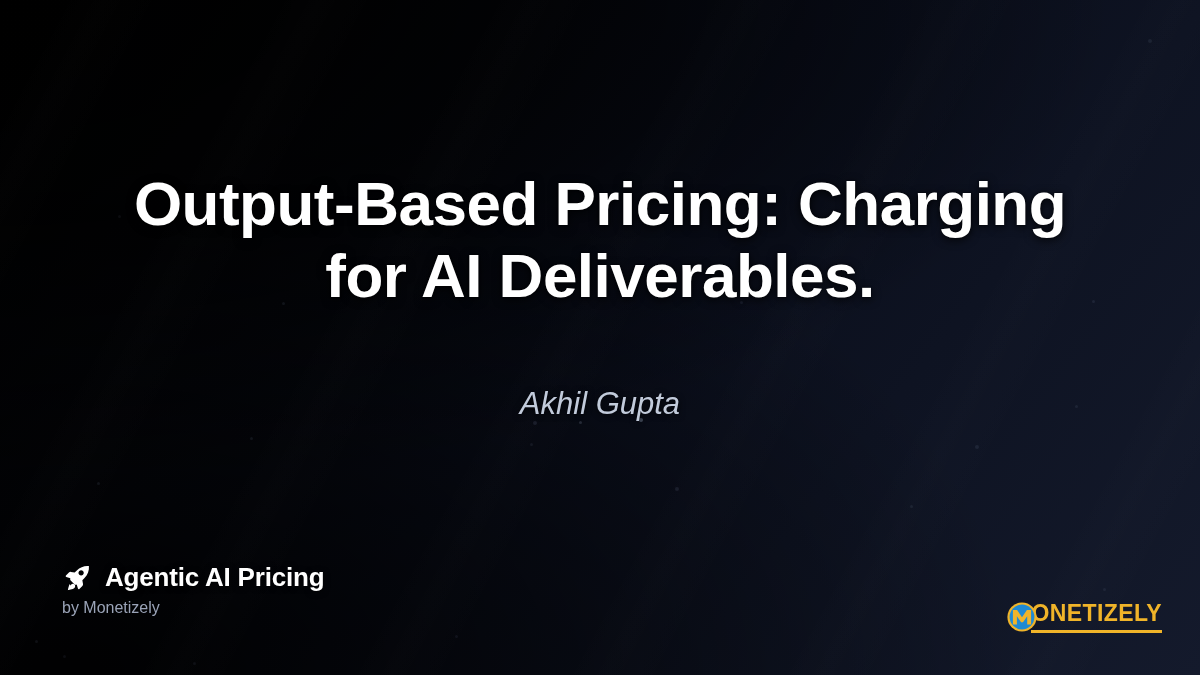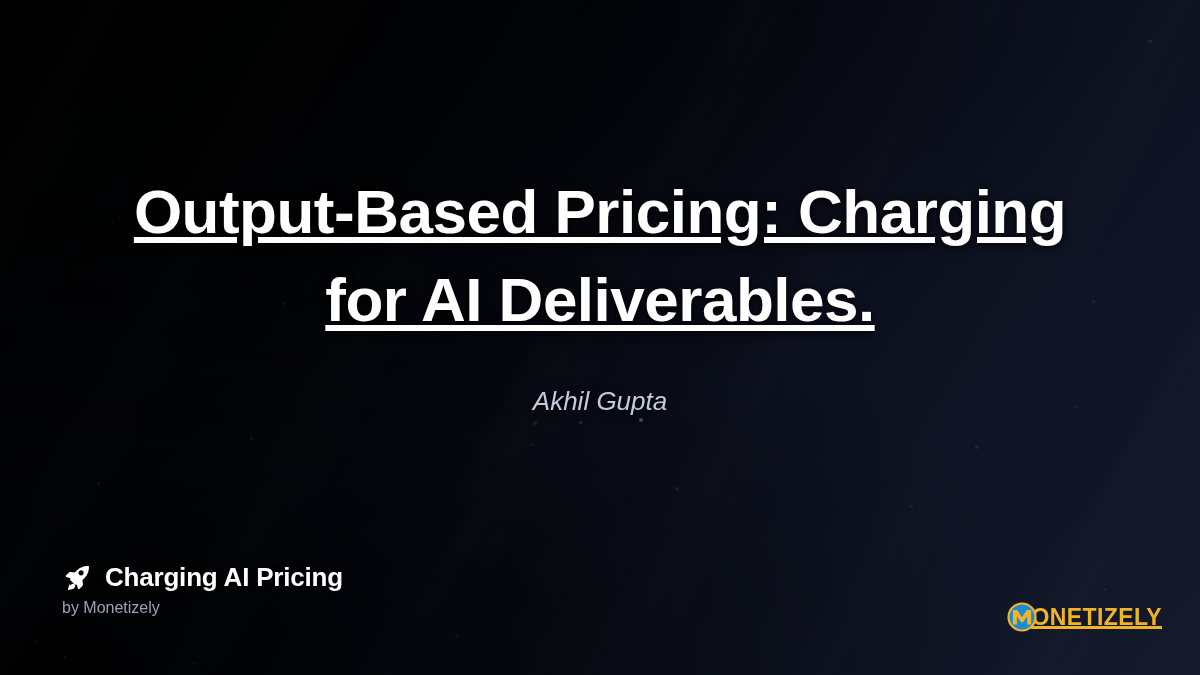--- a/index.html
+++ b/index.html
@@ -47,35 +47,34 @@
   .title {
     position:absolute;
     left:50%;
     top:168px;
     transform:translateX(-50%);
     width:1080px;
     text-align:center;
     color:#ffffff;
     font-size:62px;
     font-weight:bold;
-    line-height:88px;
+    line-height:72px;
     letter-spacing:-0.5px;
     text-shadow:0 2px 10px rgba(0,0,0,0.85), 0 0 2px rgba(0,0,0,0.6);
     white-space:pre-line;
-    text-decoration:underline;
   }
 
   .subtitle {
     position:absolute;
     left:50%;
     top:386px;
     transform:translateX(-50%);
     width:900px;
     text-align:center;
-    font-size:26px;
+    font-size:31px;
     font-style:italic;
     color:#c2cbdb;
     text-shadow:0 1px 6px rgba(0,0,0,0.8);
   }
 
   
   .brand {
     position:absolute;
     left:62px;
     top:562px;
@@ -114,21 +113,21 @@
   }
   .logo-mark {
     position:relative;
     width:32px; height:32px;
     flex:0 0 auto;
     z-index:2;
   }
   .logo-word-wrap {
     position:relative;
     margin-left:-7px;
-    padding-bottom:0;
+    padding-bottom:8px;
   }
   .logo-word {
     font-size:23px;
     font-weight:bold;
     color:#f0b429;
     letter-spacing:0.4px;
     line-height:24px;
     display:block;
   }
   .logo-underline {
@@ -177,21 +176,21 @@
   <div class="brand">
     <div class="brand-row">
       <span class="rocket-icon">
         <svg viewBox="0 0 32 32" width="30" height="30" aria-hidden="true">
           <g fill="#ffffff">
             <path d="M28.6 3.2c-4.6-.5-9.4 1.3-12.8 4.7l-2.3 2.3-3.9-.7c-.8-.2-1.6.1-2.2.7l-3.2 3.2c-.5.5-.3 1.3.4 1.5l4.3 1.3c-.3.8-.3 1.6.1 2.3l4.4 4.4c.7.4 1.5.4 2.3.1l1.3 4.3c.2.7 1 .9 1.5.4l3.2-3.2c.6-.6.9-1.4.7-2.2l-.7-3.9 2.3-2.3c3.4-3.4 5.2-8.2 4.7-12.8-.1-.1-.1-.1-.1-.1zM22.4 12.6c-1.1 1.1-2.9 1.1-4 0s-1.1-2.9 0-4 2.9-1.1 4 0 1.1 2.9 0 4z"></path>
             <path d="M8.6 22.1c-1.5 1.5-2.3 6.9-2.3 6.9s5.4-.8 6.9-2.3c1.1-1.1 1.2-2.8.2-3.9-1-1-2.7-.9-3.8.3-.4.4-.7.7-1 1z"></path>
           </g>
         </svg>
       </span>
-      <span class="brand-name">Charging AI Pricing</span>
+      <span class="brand-name">Agentic AI Pricing</span>
     </div>
     <div class="brand-by">by Monetizely</div>
   </div>
 
   <div class="logo">
     <span class="logo-mark">
       <svg viewBox="0 0 32 32" width="32" height="32" aria-hidden="true">
         <circle cx="16" cy="16" r="14.6" fill="#f0b429"></circle>
         <circle cx="16" cy="16" r="12.4" fill="#1f8ad4"></circle>
         <path d="M6.9 23.4V9.1h4.2l4.9 7.1 4.9-7.1h4.2v14.3h-3.9v-8.1l-4.2 6h-1.9l-4.2-6v8.1z" fill="#f0b429"></path>

